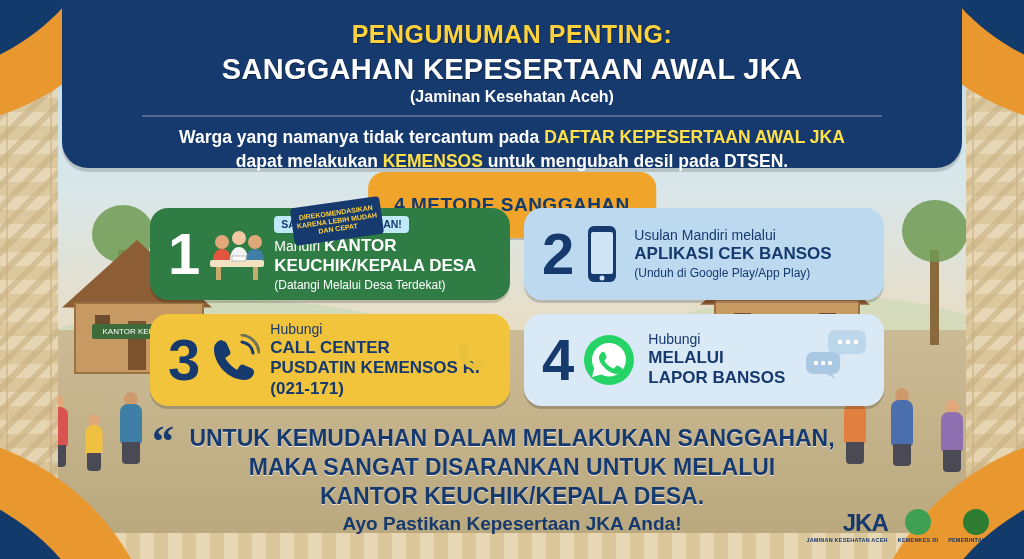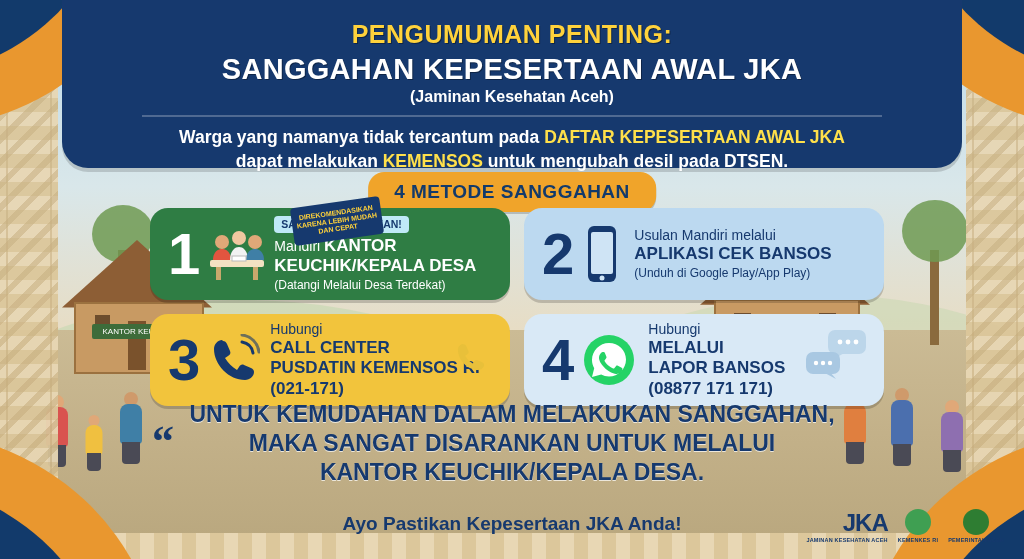--- a/index.html
+++ b/index.html
@@ -79,21 +79,21 @@
   .h-title2{font-size:29px;font-weight:bold;color:#ffffff;margin-top:4px;
     letter-spacing:.3px;text-shadow:1px 1px 0 rgba(0,0,0,.35);}
   .h-sub{font-size:16px;font-weight:bold;color:#ffffff;margin-top:2px;}
   .h-line{height:2px;background:rgba(255,255,255,.25);margin:9px 80px 0;}
   .h-body{font-size:17.5px;line-height:1.38;margin-top:8px;font-weight:bold;color:#fff;}
   .hl{color:#ffe04a;}
 
   
   .sec-title{position:absolute;left:50%;transform:translateX(-50%);top:172px;
     background:#f0a42a;color:#123a6b;font-weight:bold;font-size:19px;
-    padding:9px 26px;border-radius:16px;letter-spacing:.5px;white-space:nowrap;
+    padding:22px 26px;border-radius:16px;letter-spacing:.5px;white-space:nowrap;
     box-shadow:0 2px 0 rgba(0,0,0,.18);}
 
   
   .card{position:absolute;border-radius:18px;display:flex;align-items:center;
     box-shadow:0 3px 0 rgba(0,0,0,.18);}
   .card .num{font-size:58px;font-weight:bold;line-height:1;margin:0 8px 0 18px;}
   .card .txt{font-size:14px;line-height:1.2;}
   .card .big{font-size:17px;font-weight:bold;}
   .card .small{font-size:12px;}
 
@@ -105,21 +105,21 @@
   .badge-rec{display:inline-block;background:#bfe9f7;color:#16396e;font-size:10.5px;
     font-weight:bold;padding:2px 7px;border-radius:4px;margin-bottom:3px;}
   .stamp{position:absolute;left:292px;top:202px;width:86px;height:34px;
     background:#16396e;color:#ffd23b;font-size:7px;font-weight:bold;
     transform:rotate(-8deg);border-radius:4px;display:flex;align-items:center;
     justify-content:center;text-align:center;line-height:1.15;padding:2px;}
 
   .ic{flex:0 0 auto;display:flex;align-items:center;justify-content:center;}
 
   
-  .footer-stmt{position:absolute;left:50%;transform:translateX(-50%);top:400px;
+  .footer-stmt{position:absolute;left:50%;transform:translateX(-50%);top:424px;
     width:760px;text-align:center;color:#16396e;font-weight:bold;
     font-size:23px;line-height:1.25;text-shadow:0 1px 0 rgba(255,255,255,.7);}
   .quote{position:absolute;left:152px;top:424px;color:#16396e;font-size:44px;
     font-weight:bold;line-height:.8;font-family:"Liberation Serif",serif;}
   .footer-cta{position:absolute;left:50%;transform:translateX(-50%);top:513px;
     font-size:19px;font-weight:bold;color:#16396e;}
 
   
   .logos{position:absolute;right:20px;bottom:16px;display:flex;align-items:flex-end;gap:10px;}
   .logo{text-align:right;color:#16396e;}
@@ -297,21 +297,20 @@
       <svg width="54" height="54" viewBox="0 0 54 54">
         <circle cx="27" cy="27" r="25" fill="#25d366"></circle>
         <path d="M27 10c-9.4 0-17 7.6-17 17 0 3 .8 5.8 2.2 8.2L10 44l9.2-2.4c2.3 1.3 5 2 7.8 2 9.4 0 17-7.6 17-17S36.4 10 27 10z" fill="#fff"></path>
         <path d="M21 19c-.6 0-1.3.2-2 1-.7.8-2 2-2 4.8s2 5.6 2.3 6c.3.4 4 6.3 9.8 8.6 4.8 1.9 5.8 1.5 6.9 1.4 1.1-.1 3.5-1.4 4-2.8.5-1.4.5-2.6.3-2.8-.1-.2-.5-.4-1.1-.7l-3.8-1.9c-.5-.2-.9-.3-1.3.3l-1.8 2.3c-.3.4-.7.5-1.3.2-.6-.3-2.6-1-5-3.1-1.8-1.6-3.1-3.6-3.4-4.2-.3-.6 0-.9.3-1.2l.9-1.1c.3-.4.4-.6.6-1 .2-.4.1-.8 0-1.1l-1.6-3.9c-.4-1-.8-.9-1.1-.9z" fill="#25d366"></path>
       </svg>
     </div>
     <div class="txt">
       <span>Hubungi</span><br>
       <span class="big">MELALUI</span><br>
       <span class="big">LAPOR BANSOS</span><br>
-      <span class="big">(08877 171 171)</span>
     </div>
     <div style="position:absolute;right:14px;top:14px;">
       <svg width="66" height="52" viewBox="0 0 66 52">
         <rect x="24" y="2" width="38" height="24" rx="7" fill="#bcd6ea"></rect>
         <path d="M34 24l-6 8 14-8z" fill="#bcd6ea"></path>
         <circle cx="36" cy="14" r="2.4" fill="#fff"></circle>
           <circle cx="44" cy="14" r="2.4" fill="#fff"></circle>
           <circle cx="52" cy="14" r="2.4" fill="#fff"></circle>
         <rect x="2" y="24" width="34" height="22" rx="7" fill="#a9c8e2"></rect>
         <path d="M26 44l6 7-13-7z" fill="#a9c8e2"></path>

